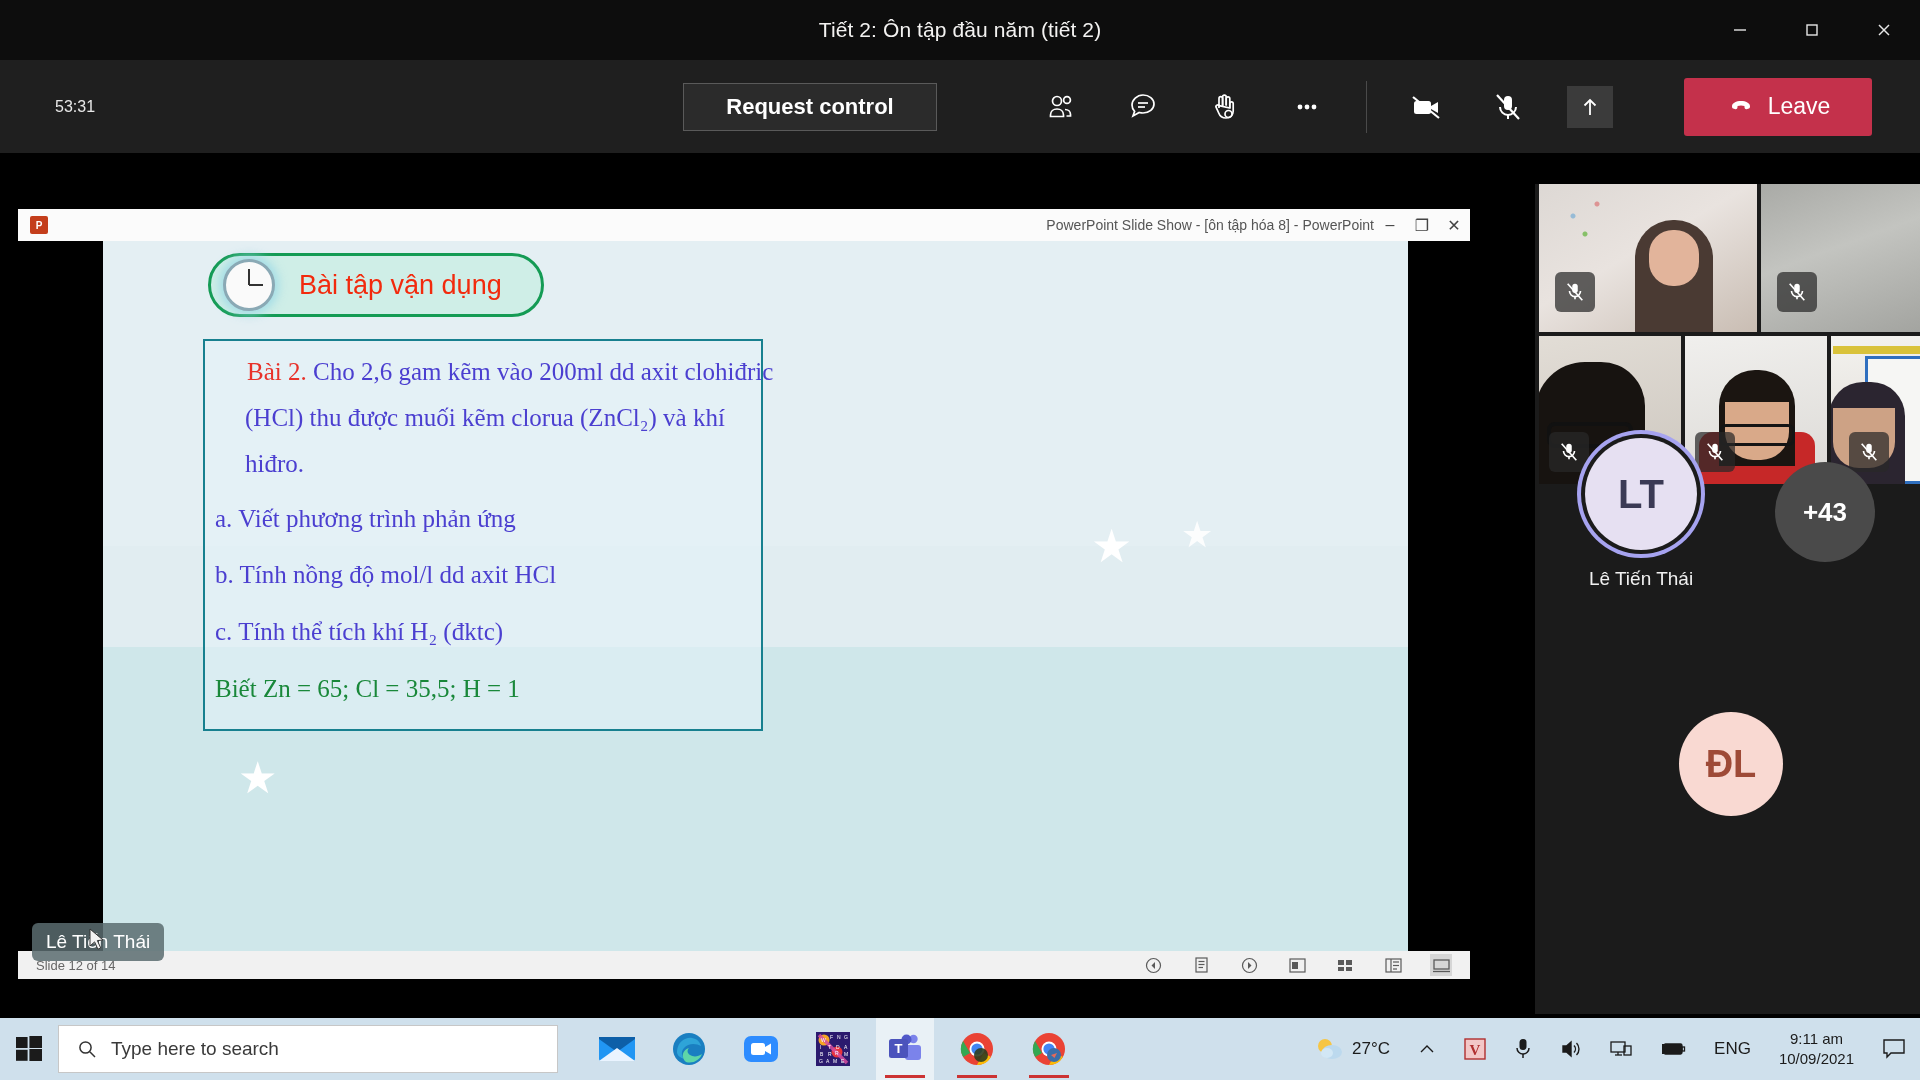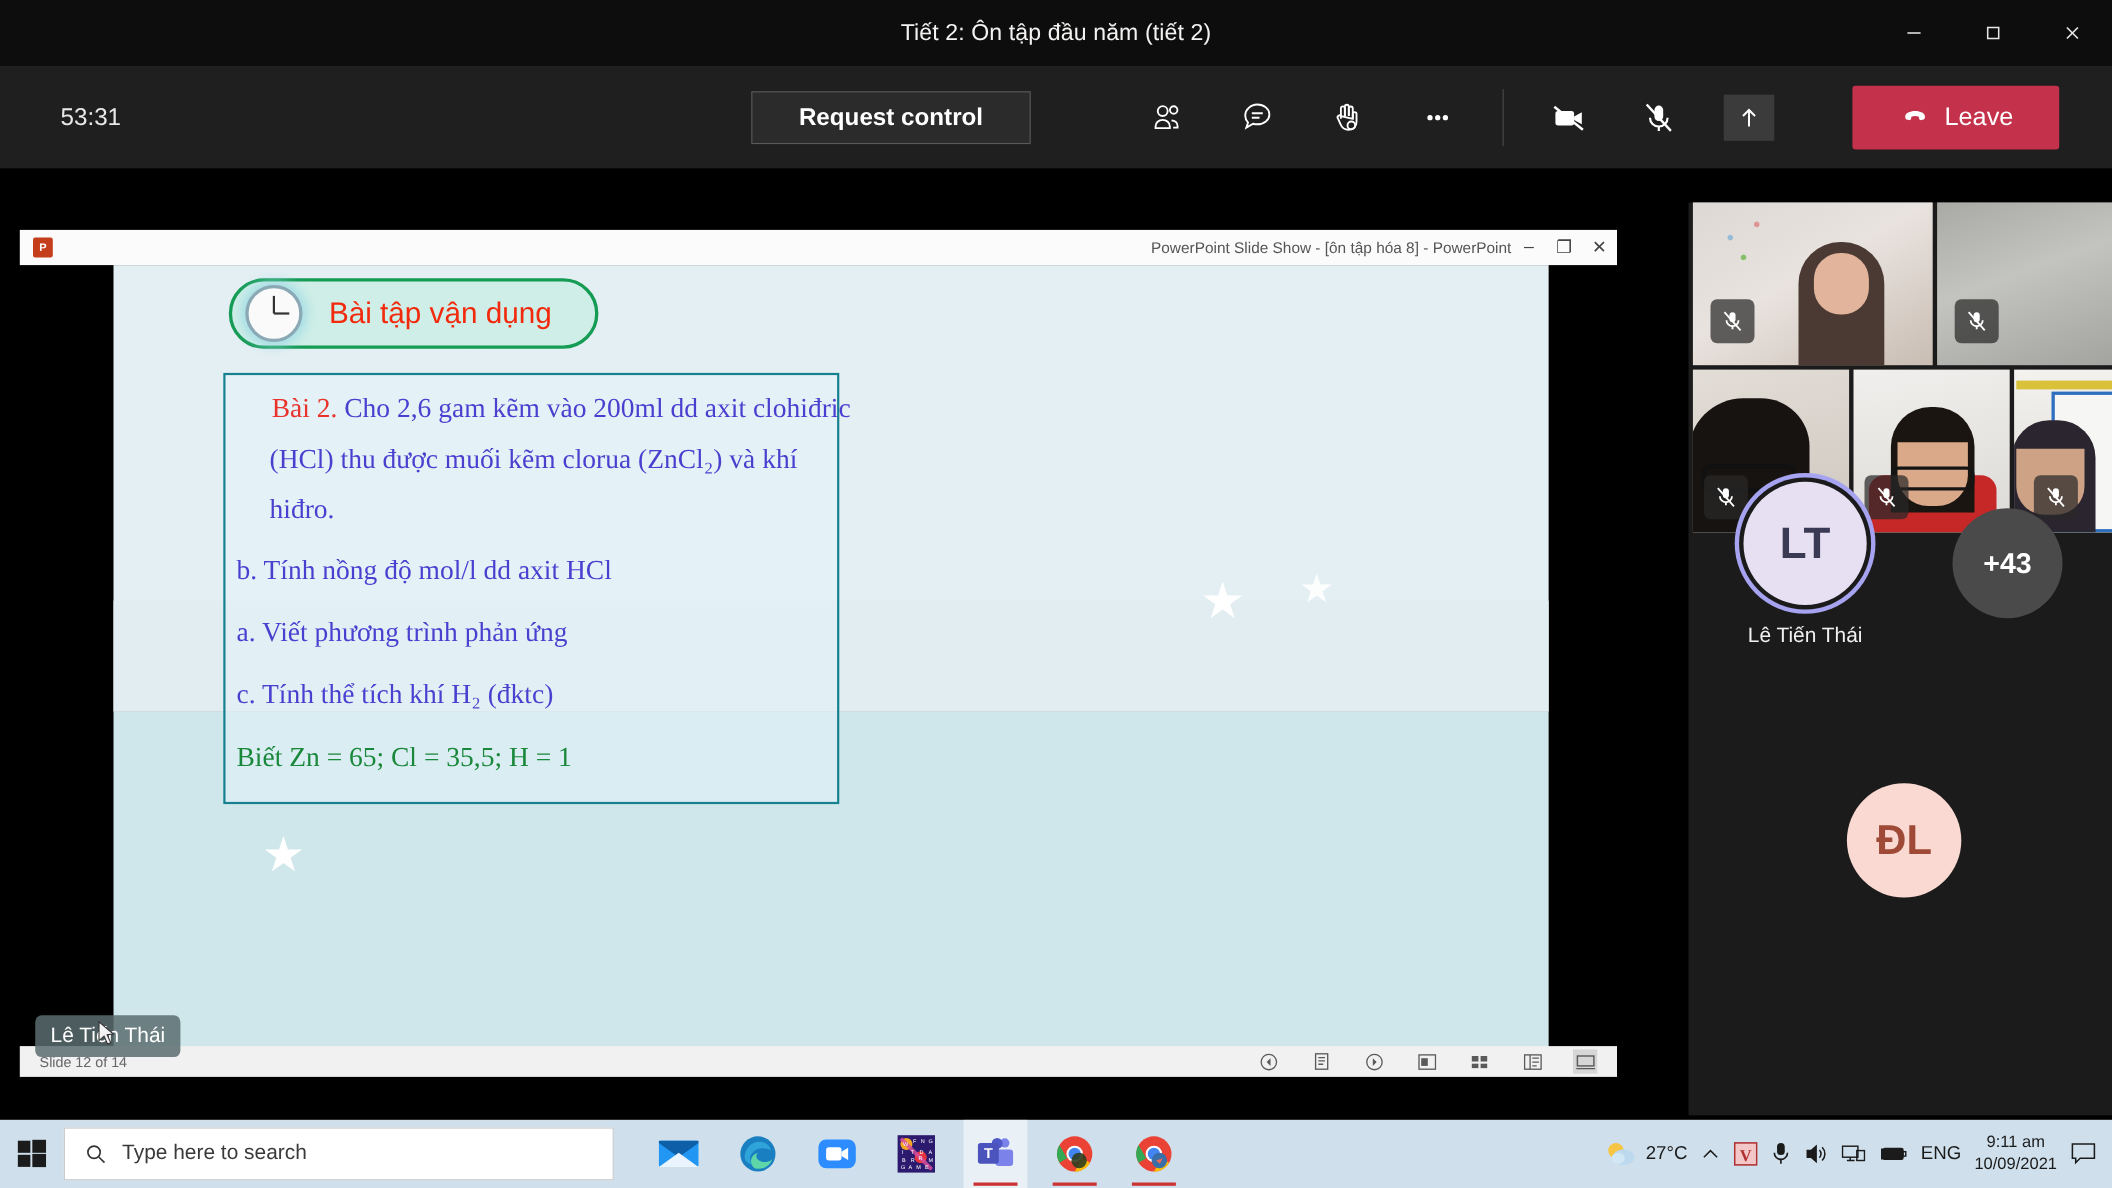--- a/index.html
+++ b/index.html
@@ -24,21 +24,21 @@
   }
   .win-btn svg { display: block; }
 
   
   .meeting-bar {
     position: absolute; left: 0; top: 60px; width: 1920px; height: 93px;
     background: #1f1f1f;
   }
   .timer {
     position: absolute; left: 55px; top: 50%; transform: translateY(-50%);
-    color: #e8e8e8; font-size: 22px;
+    color: #e8e8e8; font-size: 16px;
   }
   .request-control {
     position: absolute; left: 683px; top: 50%; transform: translateY(-50%);
     width: 254px; height: 48px; border: 1px solid #5a5a5a; background: #2b2b2b;
     color: #fff; font-size: 22px; font-weight: bold;
     display: flex; align-items: center; justify-content: center; cursor: pointer;
   }
   .tool-icons { position: absolute; left: 1020px; top: 0; height: 93px; display: flex; align-items: center; }
   .tool-btn {
     width: 62px; height: 58px; display: flex; align-items: center; justify-content: center;
@@ -171,21 +171,21 @@
   .start-btn { width: 58px; height: 62px; display: flex; align-items: center; justify-content: center; cursor: pointer; }
   .search-box {
     width: 500px; height: 48px; background: #fff; border: 1px solid #c7c7c7;
     display: flex; align-items: center; gap: 14px; padding-left: 18px; cursor: text;
   }
   .search-ph { color: #3a3a3a; font-size: 19px; }
   .tb-apps { display: flex; align-items: center; margin-left: 30px; gap: 14px; }
   .tb-app { width: 58px; height: 62px; display: flex; align-items: center; justify-content: center; position: relative; cursor: pointer; }
   .tb-app.active { background: rgba(255,255,255,.55); }
   .tb-underline { position: absolute; bottom: 2px; left: 9px; width: 40px; height: 3px; background: #cc3333; }
-  .tray { margin-left: auto; display: flex; align-items: center; gap: 12px; padding-right: 14px; color: #1b1b1b; }
+  .tray { margin-left: auto; display: flex; align-items: center; gap: 28px; padding-right: 14px; color: #1b1b1b; }
   .tray-item { display: flex; align-items: center; gap: 7px; font-size: 17px; cursor: pointer; }
   .clock-block { text-align: center; font-size: 15px; line-height: 1.35; cursor: pointer; }
 </style>
 </head>
 <body>
 
 <div id="app">
 
   <div class="titlebar">
     <div class="titlebar-text">Tiết 2: Ôn tập đầu năm (tiết 2)</div>
@@ -307,22 +307,22 @@
           <div class="clock"></div>
           <div class="badge-text">Bài tập vận dụng</div>
         </div>
 
         <div class="content-box">
           <div class="q-line" style="margin-bottom:21px;margin-left:32px;">
             <span class="q-red">Bài 2.</span><span> Cho 2,6 gam kẽm vào 200ml dd axit clohiđric</span>
           </div>
           <div class="q-line" style="margin-left:30px; margin-bottom:21px;">(HCl) thu được muối kẽm clorua (ZnCl₂) và khí</div>
           <div class="q-line" style="margin-left:30px; margin-bottom:30px;">hiđro.</div>
+          <div class="q-line" style="margin-bottom:31px;">a.    Viết phương trình phản ứng</div>
           <div class="q-line" style="margin-bottom:32px;">b. Tính nồng độ mol/l dd axit HCl</div>
-          <div class="q-line" style="margin-bottom:31px;">a.    Viết phương trình phản ứng</div>
           <div class="q-line" style="margin-bottom:32px;">c. Tính thể tích khí H₂ (đktc)</div>
           <div class="q-line q-green">Biết Zn = 65;  Cl = 35,5;  H = 1</div>
         </div>
       </div>
 
       <div class="ppt-statusbar">
         <div class="status-left">Slide 12 of 14</div>
         <div class="status-icons">
           <div class="si">
             <svg width="17" height="17" viewBox="0 0 17 17" fill="none" stroke="currentColor" stroke-width="1.2">

